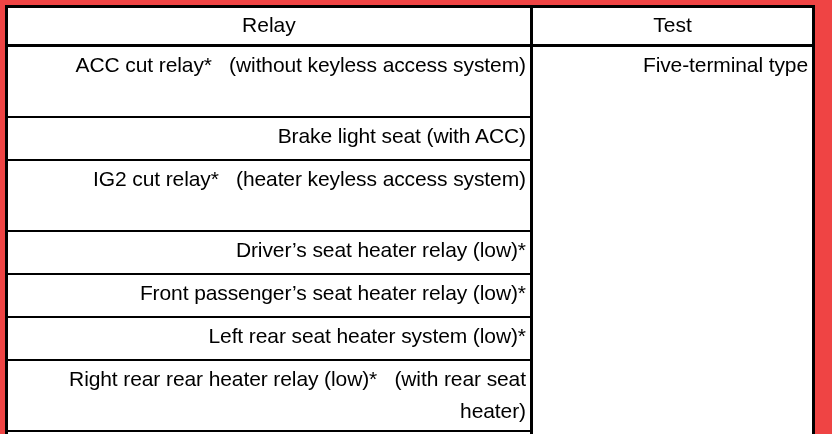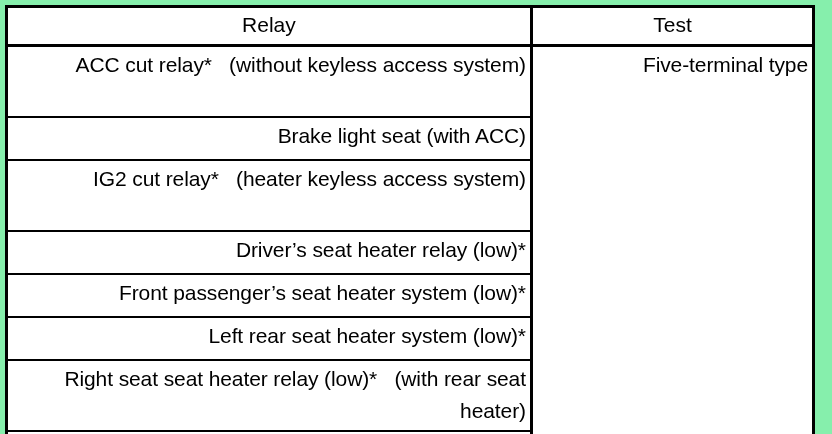--- a/index.html
+++ b/index.html
@@ -12,21 +12,21 @@
     height: 434px;
     overflow: hidden;
     font-family: "Liberation Sans", sans-serif;
     color: #000000;
   }
 
   #page {
     position: relative;
     width: 832px;
     height: 434px;
-    background: #86efac;
+    background: #ef4444;
   }
 
   .relay-table {
     position: absolute;
     left: 5px;
     top: 5px;
     width: 810px;
     border-collapse: collapse;
     table-layout: fixed;
     background: #ffffff;
@@ -109,29 +109,29 @@
 
       <tr class="row-double">
         <td class="relay-cell">IG2 cut relay*   (heater keyless access system)</td>
       </tr>
 
       <tr class="row-single">
         <td class="relay-cell">Driver’s seat heater relay (low)*</td>
       </tr>
 
       <tr class="row-single">
-        <td class="relay-cell">Front passenger’s seat heater system (low)*</td>
+        <td class="relay-cell">Front passenger’s seat heater relay (low)*</td>
       </tr>
 
       <tr class="row-single">
         <td class="relay-cell">Left rear seat heater system (low)*</td>
       </tr>
 
       <tr class="row-double">
-        <td class="relay-cell">Right seat seat heater relay (low)*   (with rear seat heater)</td>
+        <td class="relay-cell">Right rear rear heater relay (low)*   (with rear seat heater)</td>
       </tr>
 
       <tr class="row-single">
         <td class="relay-cell">Starter cut relay 2</td>
       </tr>
 
     </tbody>
   </table>
 
 </div>

